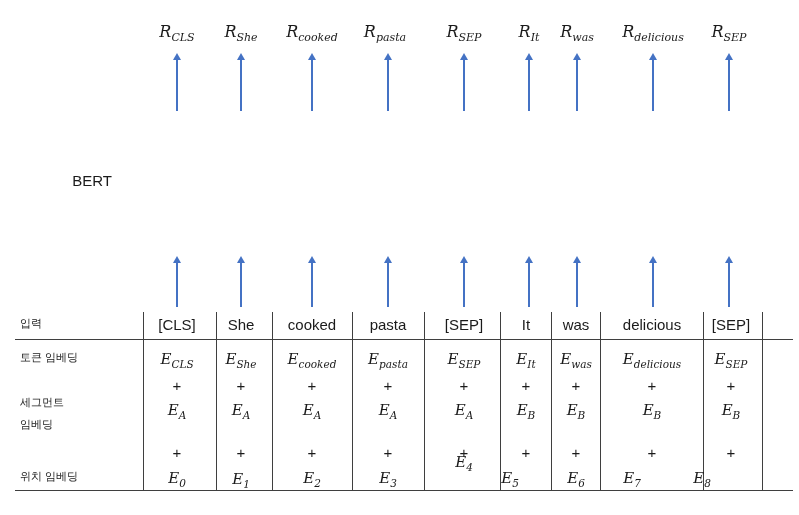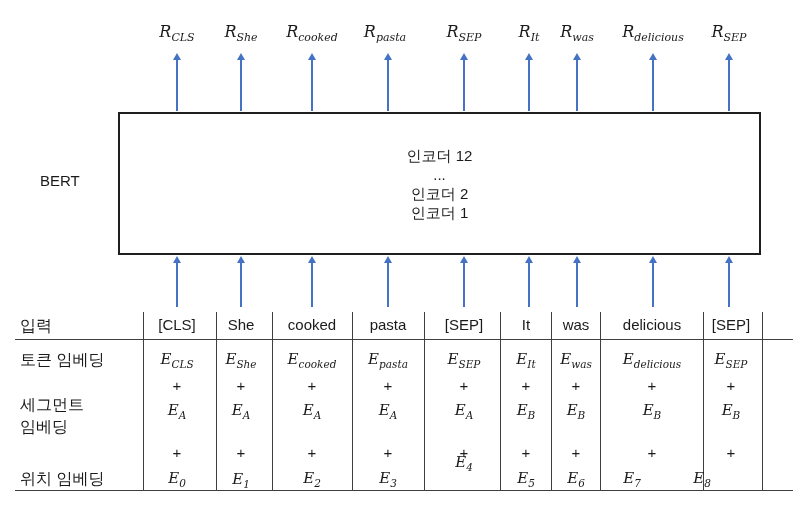--- a/index.html
+++ b/index.html
@@ -19,21 +19,21 @@
   }
   .c{position:absolute;transform:translateX(-50%);white-space:nowrap;}
   .l{position:absolute;white-space:nowrap;}
   .math{
     font-family:"DejaVu Serif","Liberation Serif",serif;
     font-style:italic;
     font-size:15px;
   }
   .math sub{font-size:10.5px;line-height:0;font-style:italic;}
   .tok{font-size:15px;}
-  .rowlab{font-size:16px;}
+  .rowlab{font-size:11px;}
   .plus{font-size:15px;}
   .toplab{font-size:16px;top:22px;}
   .toplab sub{font-size:11px;line-height:0;}
   .arrow{
     position:absolute;width:2px;background:var(--arrow);
     transform:translateX(-50%);
   }
   .arrow::before{
     content:"";position:absolute;top:-7px;left:50%;
     transform:translateX(-50%);
@@ -43,21 +43,21 @@
     border-bottom:7px solid var(--arrow);
   }
   .arrow-top{top:60px;height:51px;}
   .arrow-bot{top:263px;height:44px;}
   #bert-box{
     position:absolute;left:118px;top:112px;width:639px;height:139px;
     border:2px solid var(--border);
     display:flex;flex-direction:column;align-items:center;justify-content:center;
     font-size:15px;line-height:19px;text-align:center;
   }
-  #bert-label{position:absolute;left:40px;top:172px;width:72px;font-size:15px;}
+  #bert-label{position:absolute;left:40px;top:172px;width:72px;text-align:right;font-size:15px;}
   .vline{position:absolute;top:312px;height:179px;width:1px;background:var(--line);}
   .hline{position:absolute;left:15px;width:778px;height:1px;background:var(--line);}
 </style>
 </head>
 <body>
 
 <div id="canvas">
 
   <span class="c math toplab" style="left:177px"><span>R</span><sub>CLS</sub></span>
   <span class="c math toplab" style="left:241px"><span>R</span><sub>She</sub></span>
@@ -72,26 +72,20 @@
   <div class="arrow arrow-top" style="left:177px"></div>
   <div class="arrow arrow-top" style="left:241px"></div>
   <div class="arrow arrow-top" style="left:312px"></div>
   <div class="arrow arrow-top" style="left:388px"></div>
   <div class="arrow arrow-top" style="left:464px"></div>
   <div class="arrow arrow-top" style="left:529px"></div>
   <div class="arrow arrow-top" style="left:577px"></div>
   <div class="arrow arrow-top" style="left:653px"></div>
   <div class="arrow arrow-top" style="left:729px"></div>
 
-  <div id="bert-box">
-    <div>인코더 12</div>
-    <div>...</div>
-    <div>인코더 2</div>
-    <div>인코더 1</div>
-  </div>
   <div id="bert-label">BERT</div>
 
   <div class="arrow arrow-bot" style="left:177px"></div>
   <div class="arrow arrow-bot" style="left:241px"></div>
   <div class="arrow arrow-bot" style="left:312px"></div>
   <div class="arrow arrow-bot" style="left:388px"></div>
   <div class="arrow arrow-bot" style="left:464px"></div>
   <div class="arrow arrow-bot" style="left:529px"></div>
   <div class="arrow arrow-bot" style="left:577px"></div>
   <div class="arrow arrow-bot" style="left:653px"></div>
@@ -164,18 +158,18 @@
   <span class="c plus" style="left:526px;top:444px">+</span>
   <span class="c plus" style="left:576px;top:444px">+</span>
   <span class="c plus" style="left:652px;top:444px">+</span>
   <span class="c plus" style="left:731px;top:444px">+</span>
 
   <span class="c math" style="left:177px;top:469px"><span>E</span><sub>0</sub></span>
   <span class="c math" style="left:241px;top:470px"><span>E</span><sub>1</sub></span>
   <span class="c math" style="left:312px;top:469px"><span>E</span><sub>2</sub></span>
   <span class="c math" style="left:388px;top:469px"><span>E</span><sub>3</sub></span>
   <span class="c math" style="left:464px;top:453px"><span>E</span><sub>4</sub></span>
-  <span class="c math" style="left:526px;top:469px"><span>E</span><sub>5</sub></span>
+  <span class="c math" style="left:510px;top:469px"><span>E</span><sub>5</sub></span>
   <span class="c math" style="left:576px;top:469px"><span>E</span><sub>6</sub></span>
   <span class="c math" style="left:632px;top:469px"><span>E</span><sub>7</sub></span>
   <span class="c math" style="left:702px;top:469px"><span>E</span><sub>8</sub></span>
 
 </div>
 
 </body></html>

